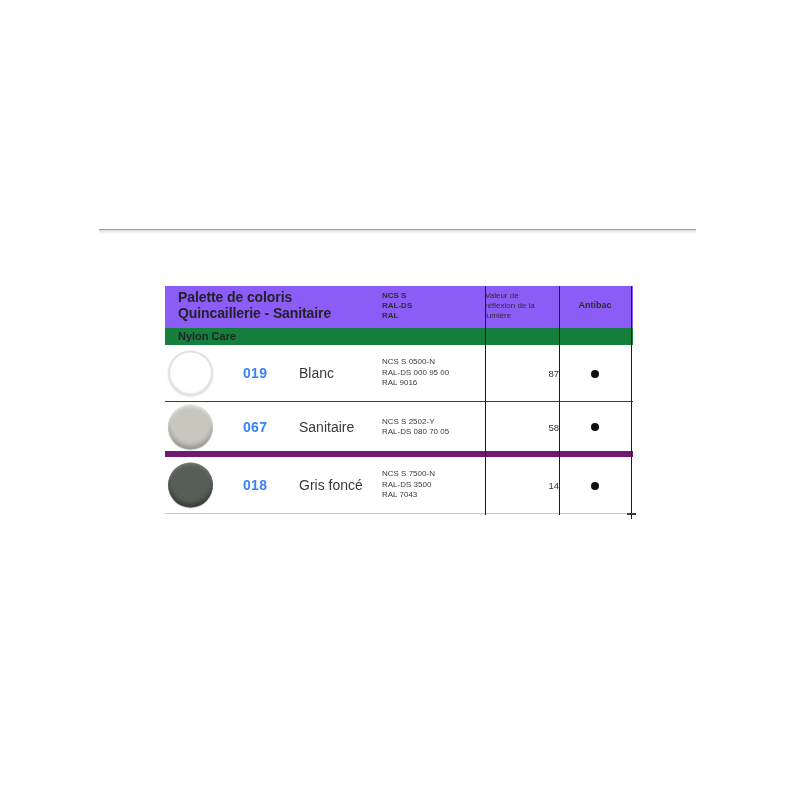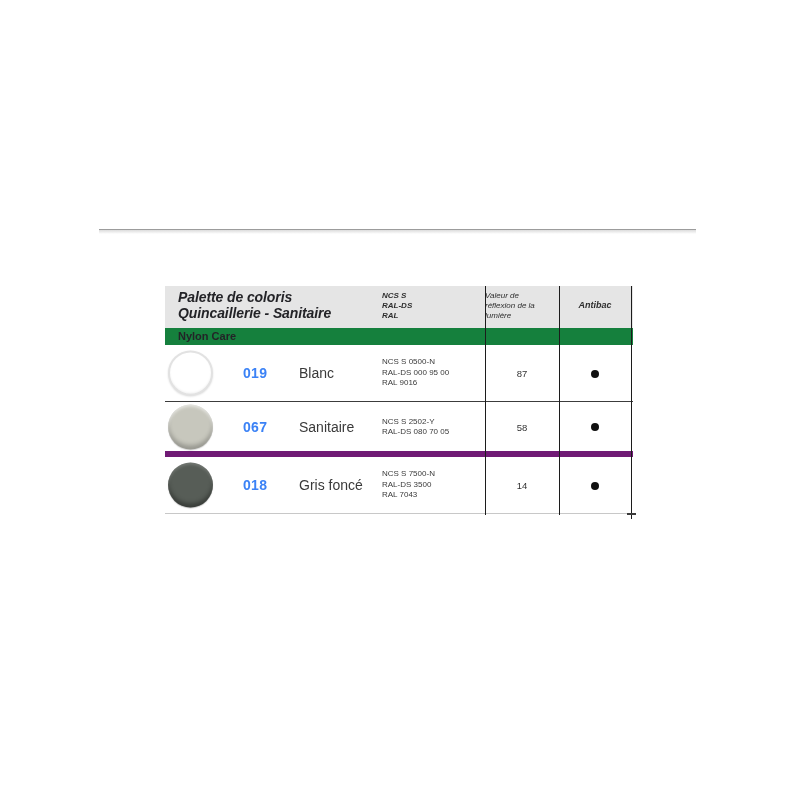--- a/index.html
+++ b/index.html
@@ -18,21 +18,21 @@
   .logo-word { font-size: 23px; font-weight: 800; letter-spacing: -0.3px; color: #2b2b2b;
     line-height: 24px; }
   .logo-underline { width: 65px; height: 3px; background: #161616; margin-top: 0px; }
   .logo-tagline { margin-top: 4px; font-size: 6px; letter-spacing: 1.1px; color: #9b9b9b;
     font-weight: 400; }
 
   
   .palette-table { position: absolute; left: 165px; top: 286px; width: 468px; height: 236px; }
 
   .header-band { position: absolute; left: 0; top: 0; width: 468px; height: 46px;
-    background: #e5e5e5; font-style: italic; }
+    background: #8b5cf6; }
   .header-title { position: absolute; left: 13px; top: 4px; font-size: 14px; font-weight: 700;
     color: #232327; line-height: 15.5px; letter-spacing: -0.1px; white-space: pre-line; }
   .header-codes { position: absolute; left: 217px; top: 4.5px; font-size: 8px; font-weight: 700;
     color: #2e2e2e; line-height: 10px; white-space: pre-line; }
   .header-reflection { position: absolute; left: 320px; top: 5px; width: 74px; 
     font-size: 8px; color: #2e2e2e; line-height: 9.8px; white-space: pre-line; }
   .header-antibac { position: absolute; left: 394px; top: 14px; width: 72px; text-align: center;
     font-size: 9px; font-weight: 700; color: #2e2e2e; }
 
   .section-band { position: absolute; left: 0; top: 42px; width: 468px; height: 17px;
@@ -54,21 +54,21 @@
   .swatch-gris { box-shadow: inset 0 2px 3px rgba(255,255,255,0.18),
     inset 0 -4px 4px rgba(0,0,0,0.35), 0 1px 1px rgba(0,0,0,0.2); }
 
   .cell-code { position: absolute; left: 78px; top: 50%; transform: translateY(-50%);
     font-size: 14px; font-weight: 700; color: #3b82f6; letter-spacing: 0.3px; }
   .cell-name { position: absolute; left: 110px; top: 50%; transform: translateY(-50%);
     font-size: 14px; color: #3a3a3a; padding-left: 24px; }
   .cell-specs { position: absolute; left: 217px; top: 50%; transform: translateY(-50%);
     font-size: 8px; color: #3a3a3a; line-height: 10.5px; }
   .cell-value { position: absolute; left: 320px; width: 74px; top: 50%;
-    transform: translateY(-50%); text-align: center; font-size: 9.5px; color: #333333; }
+    transform: translateY(-50%); text-align: right; font-size: 9.5px; color: #333333; }
   .cell-antibac { position: absolute; left: 394px; width: 72px; top: 50%;
     transform: translateY(-50%); text-align: center; }
   .dot { display: inline-block; width: 8px; height: 8px; border-radius: 50%;
     background: #101010; vertical-align: middle; }
 
   .vline { position: absolute; top: 0; width: 1px; background: #1c1c1c; z-index: 3; }
   .vline-1 { left: 320px; height: 229px; }
   .vline-2 { left: 394px; height: 229px; }
   .vline-right { left: 466px; height: 233px; }
   .corner-stub { position: absolute; left: 462px; top: 227px; width: 9px; height: 2px;

